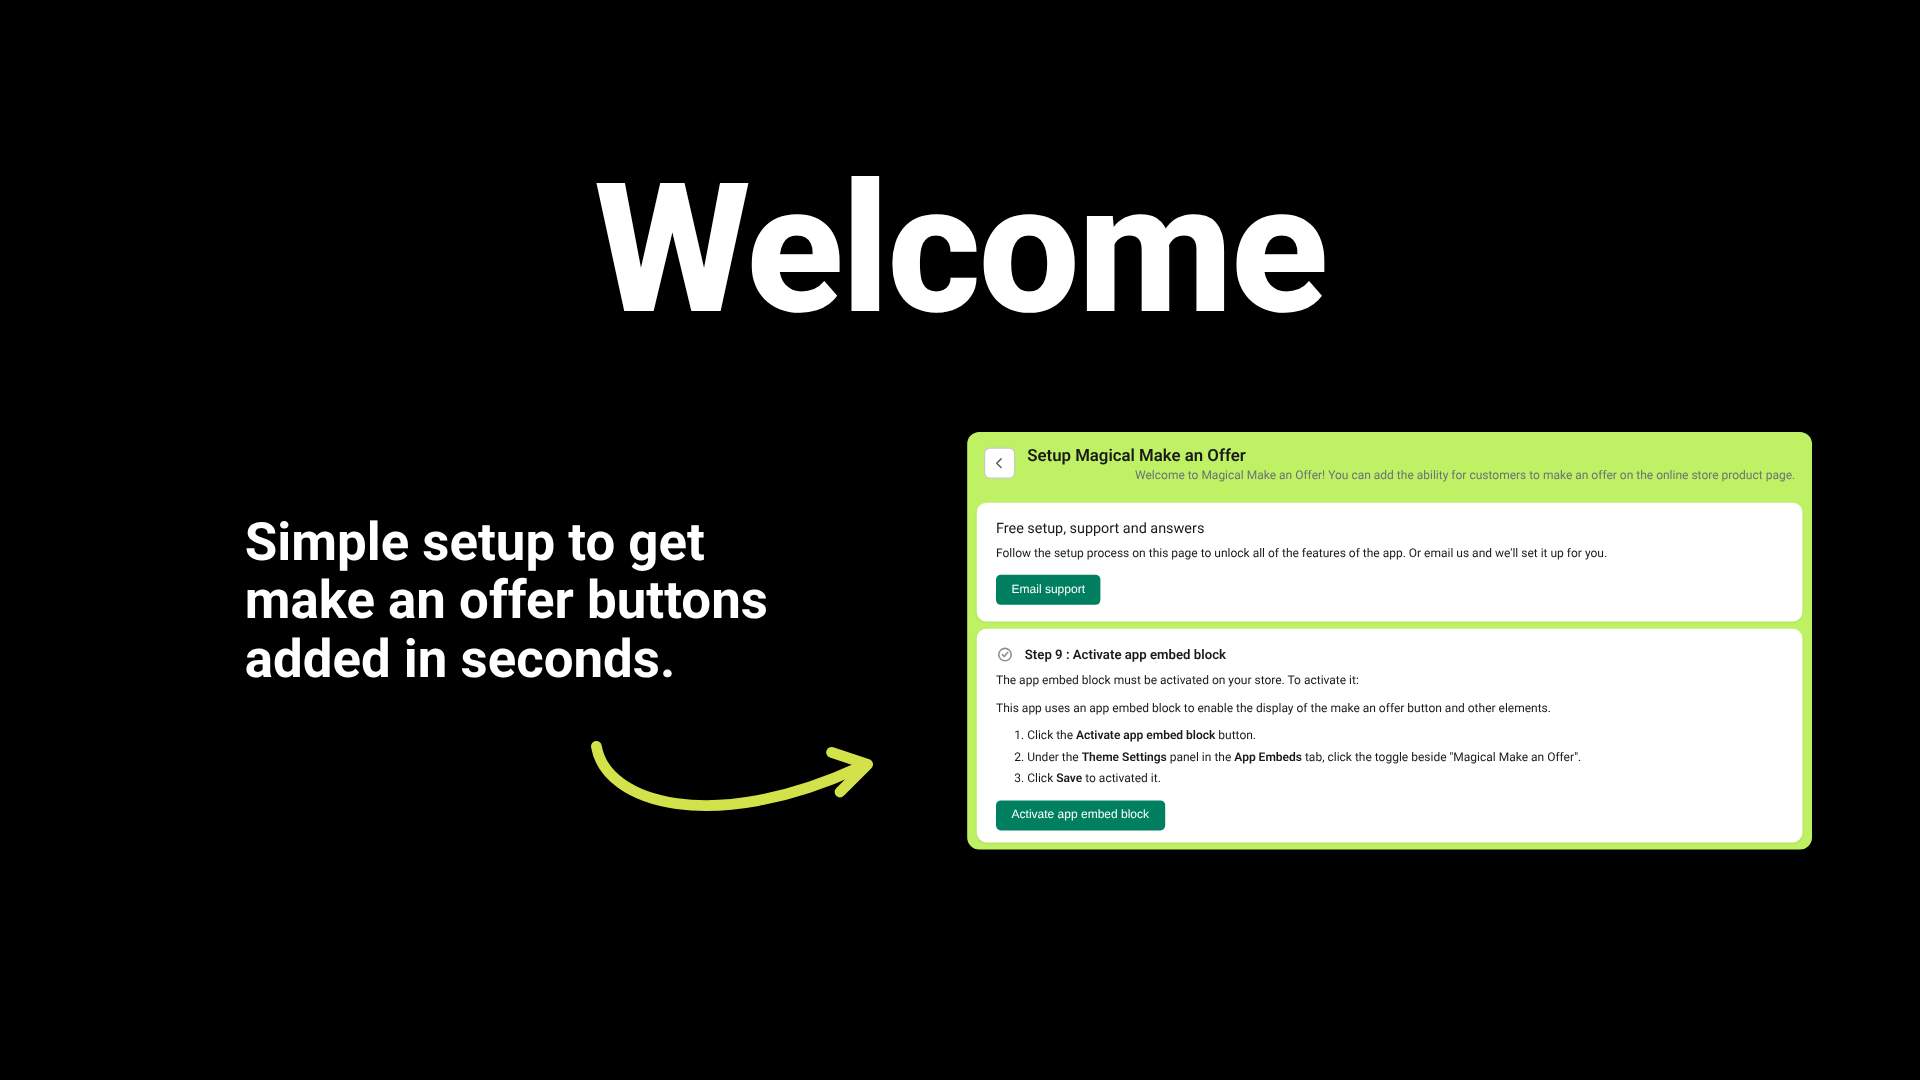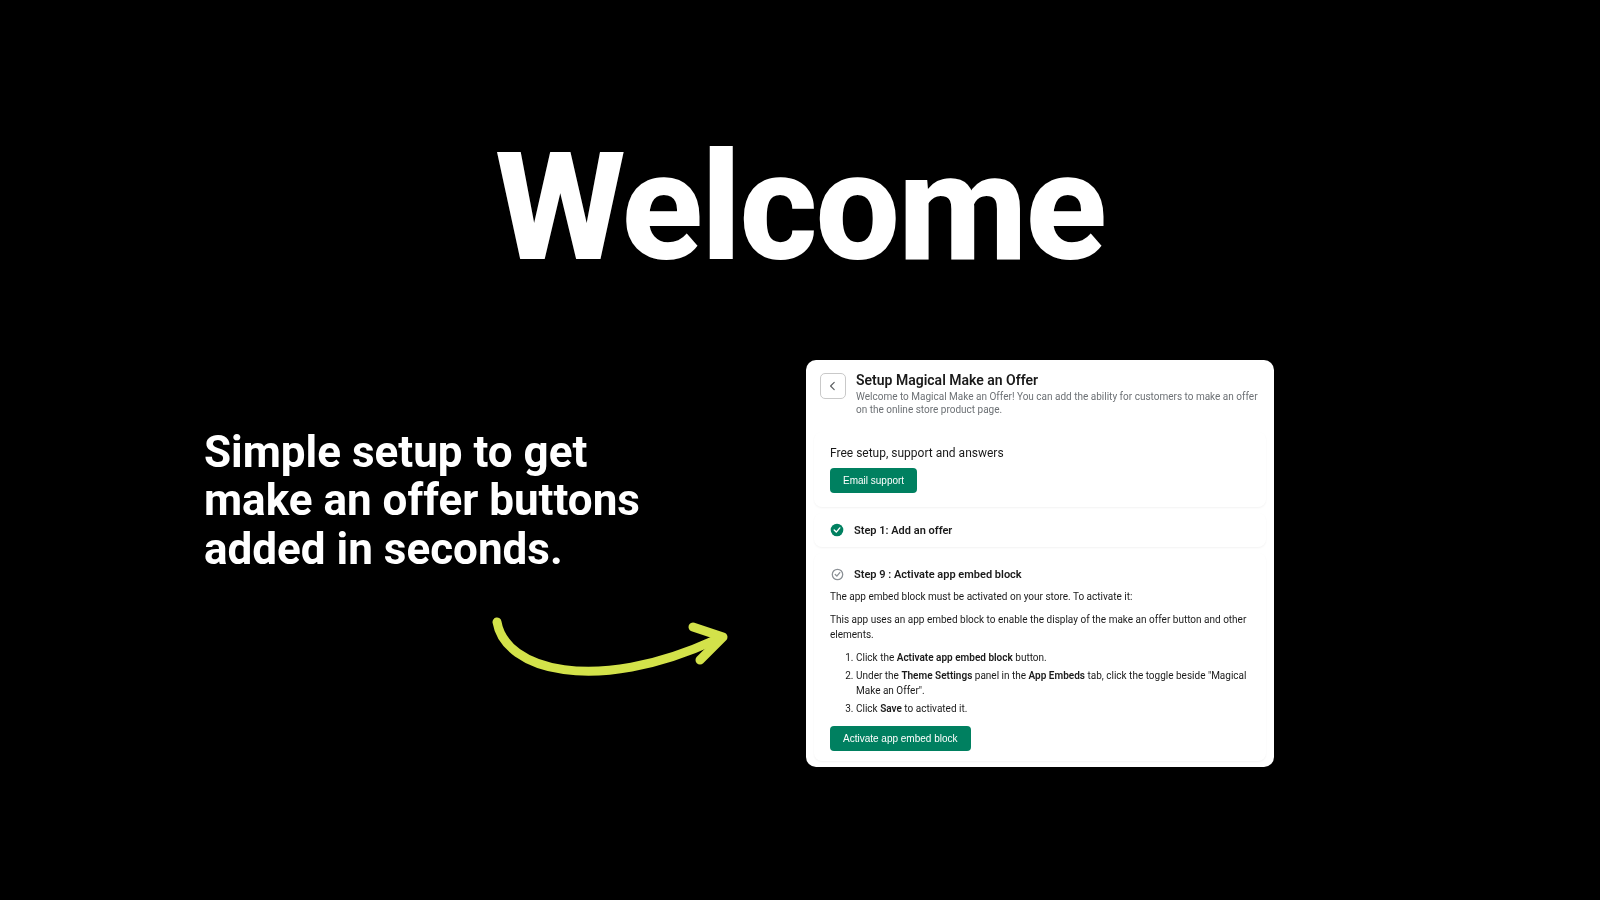--- a/index.html
+++ b/index.html
@@ -35,22 +35,22 @@
     position: absolute;
     top: 610px;
     left: 485px;
     width: 260px;
     height: 90px;
   }
   .panel {
     position: absolute;
     top: 360px;
     left: 806px;
-    width: 468px;
-    background: #ffffff;
+    width: 704px;
+    background: #bef264;
     border-radius: 10px;
     box-shadow: 0 4px 20px rgba(0,0,0,0.3);
     overflow: hidden;
   }
   .panel-header {
     padding: 12px 14px 10px 14px;
     display: flex;
     align-items: flex-start;
     gap: 10px;
   }
@@ -72,20 +72,21 @@
   .header-title {
     font-size: 14px;
     font-weight: 600;
     color: #1a1a1a;
     margin-bottom: 2px;
   }
   .header-sub {
     font-size: 10px;
     color: #6d7175;
     line-height: 1.3;
+    text-align: right;
   }
   .card {
     background: #fff;
     border-radius: 8px;
     margin: 6px 8px;
     padding: 14px 16px;
     box-shadow: 0 1px 2px rgba(0,0,0,0.05);
   }
   .card-title {
     font-size: 12px;
@@ -169,34 +170,24 @@
       </svg>
     </div>
     <div class="header-text">
       <div class="header-title">Setup Magical Make an Offer</div>
       <div class="header-sub">Welcome to Magical Make an Offer! You can add the ability for customers to make an offer on the online store product page.</div>
     </div>
   </div>
 
   <div class="card">
     <div class="card-title">Free setup, support and answers</div>
+    <div class="card-text">Follow the setup process on this page to unlock all of the features of the app. Or email us and we'll set it up for you.</div>
     <button class="btn-green">Email support</button>
   </div>
 
-  <div class="step-card-compact">
-    <div class="step-row">
-      <div class="step-icon">
-        <svg viewBox="0 0 20 20" width="14" height="14">
-          <circle cx="10" cy="10" r="9" fill="#008060"></circle>
-          <path d="M6 10 L9 13 L14 7" stroke="#fff" stroke-width="2" fill="none" stroke-linecap="round" stroke-linejoin="round"></path>
-        </svg>
-      </div>
-      <div class="step-title">Step 1: Add an offer</div>
-    </div>
-  </div>
 
   <div class="card panel-bottom">
     <div class="step-row">
       <div class="step-icon">
         <svg viewBox="0 0 20 20" width="13" height="13">
           <circle cx="10" cy="10" r="8" fill="none" stroke="#8c9196" stroke-width="2"></circle>
           <path d="M6.5 10 L9 12.5 L13.5 7" stroke="#8c9196" stroke-width="2" fill="none" stroke-linecap="round" stroke-linejoin="round"></path>
         </svg>
       </div>
       <div class="step-title">Step 9 : Activate app embed block</div>

